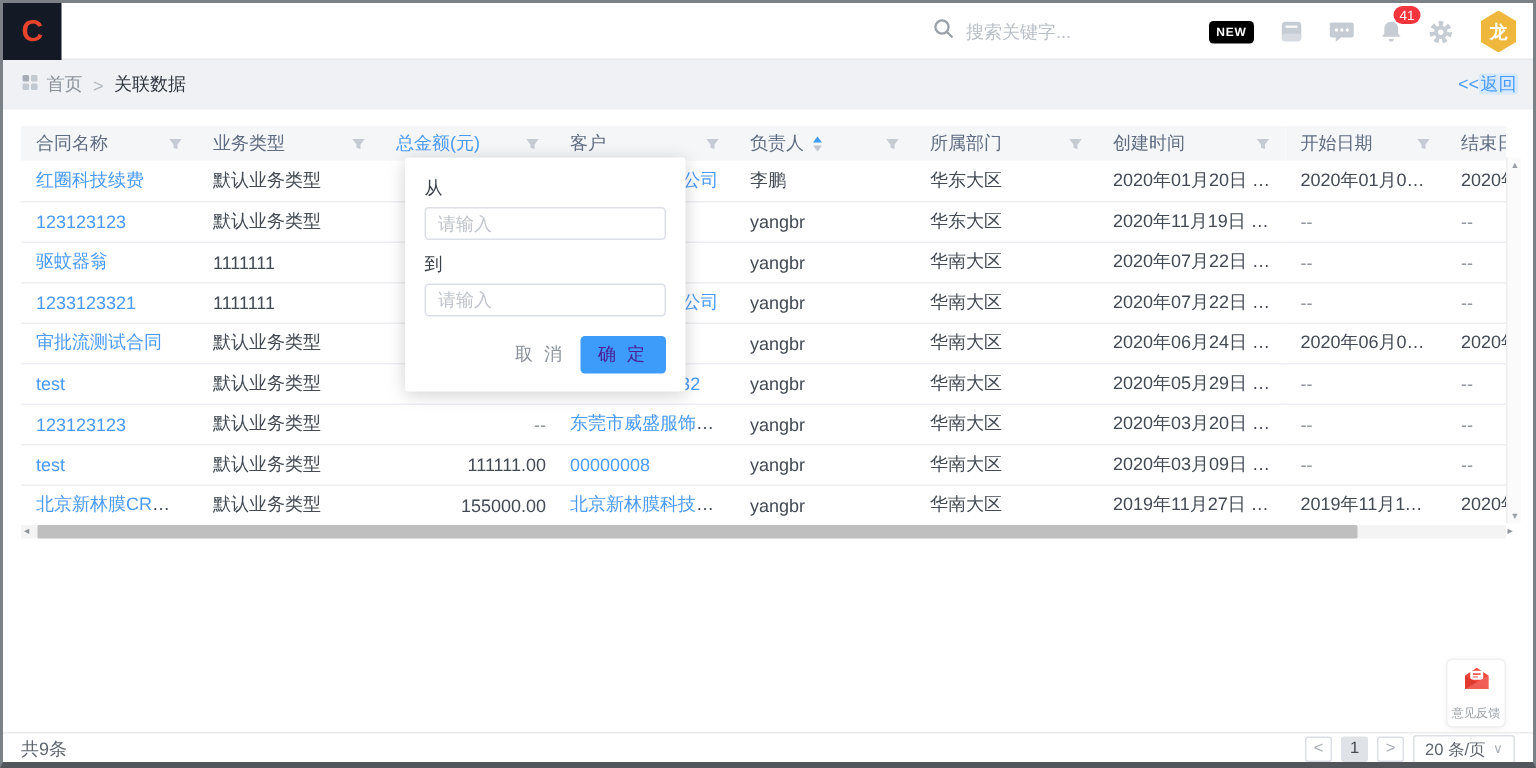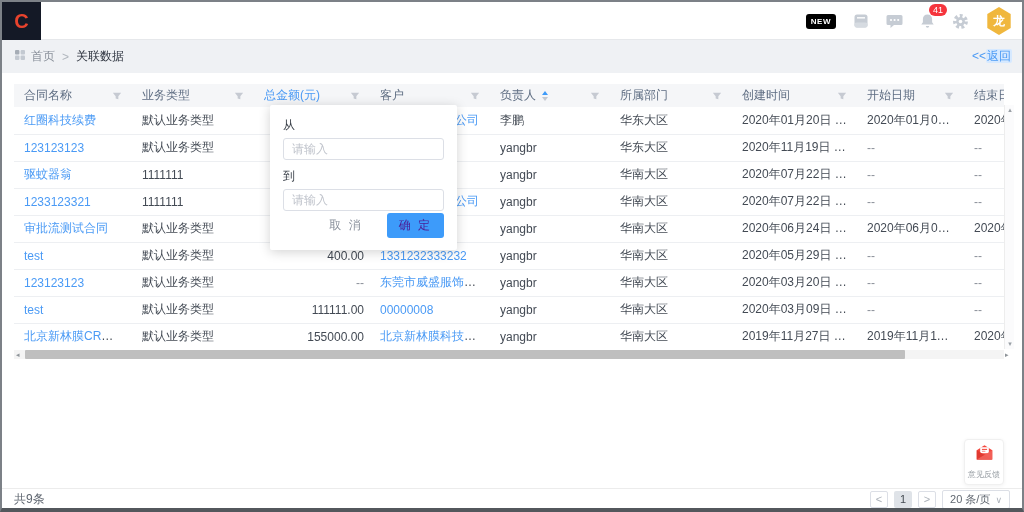--- a/index.html
+++ b/index.html
@@ -66,21 +66,21 @@
   .hscroll .a.left { left:2px; }
   .corner-a { position:absolute; left:991px; top:268px; color:#8e9499; font-size:7px; line-height:9px; cursor:pointer; }
 
   
   .popup { position:absolute; left:268px; top:103px; width:187px; background:#fff; z-index:10;
            box-shadow:0 2px 12px rgba(0,0,0,.18); border-radius:2px; padding:10px 13px 12px; }
   .popup label { display:block; font-size:12px; color:#3a4049; margin:2px 0 4px; }
   .popup input { width:100%; height:22px; border:1px solid #dcdfe6; border-radius:3px;
                  font-size:12px; padding:0 8px; color:#333; outline:none; }
   .popup input::placeholder { color:#c0c4cc; }
-  .popup .actions { display:flex; justify-content:flex-end; align-items:center; margin-top:2px; gap:24px; }
+  .popup .actions { display:flex; justify-content:flex-end; align-items:center; margin-top:13px; gap:10px; }
   .btn-cancel { background:none; border:none; color:#8a919c; font-size:12px; cursor:pointer; letter-spacing:2px; }
   .btn-ok { background:#3d9bfa; border:none; color:#4c1d95; font-size:12px; padding:4px 12px;
             border-radius:3px; cursor:pointer; letter-spacing:2px; }
 
   
   .feedback { position:absolute; left:962px; top:437px; width:40px; height:46px; background:#fff;
               border:1px solid #f0f0f0; border-radius:4px; box-shadow:0 1px 4px rgba(0,0,0,.06);
               display:flex; flex-direction:column; align-items:center; justify-content:center; gap:2px; cursor:pointer; z-index:5; }
   .feedback .lbl { font-size:9px; color:#9aa0a6; transform:scale(.9); white-space:nowrap; }
 
@@ -99,20 +99,29 @@
 </style>
 </head>
 <body>
 
 <div class="frame">
 
   <div class="topbar">
     <div class="logo">
       <span>C</span>
     </div>
+    <div class="search">
+      <span>
+        <svg width="14" height="14" viewBox="0 0 14 14">
+            <circle cx="6" cy="6" r="4.4" fill="none" stroke="#9aa0a8" stroke-width="1.5"></circle>
+            <line x1="9.4" y1="9.4" x2="13" y2="13" stroke="#9aa0a8" stroke-width="1.5"></line>
+          </svg>
+      </span>
+      <span class="ph">搜索关键字...</span>
+    </div>
     <div class="top-right">
       <span class="new-badge">NEW</span>
       <span class="ticon">
         <svg width="16" height="16" viewBox="0 0 16 16">
             <rect x="1.5" y="1.5" width="13" height="13" rx="2.5" fill="#c6ccd4"></rect>
             <rect x="4" y="4" width="8" height="1.6" fill="#fff" opacity=".85"></rect>
             <rect x="1.5" y="9.5" width="13" height="5" rx="2" fill="#d6dbe1"></rect>
           </svg>
       </span>
       <span class="ticon">

